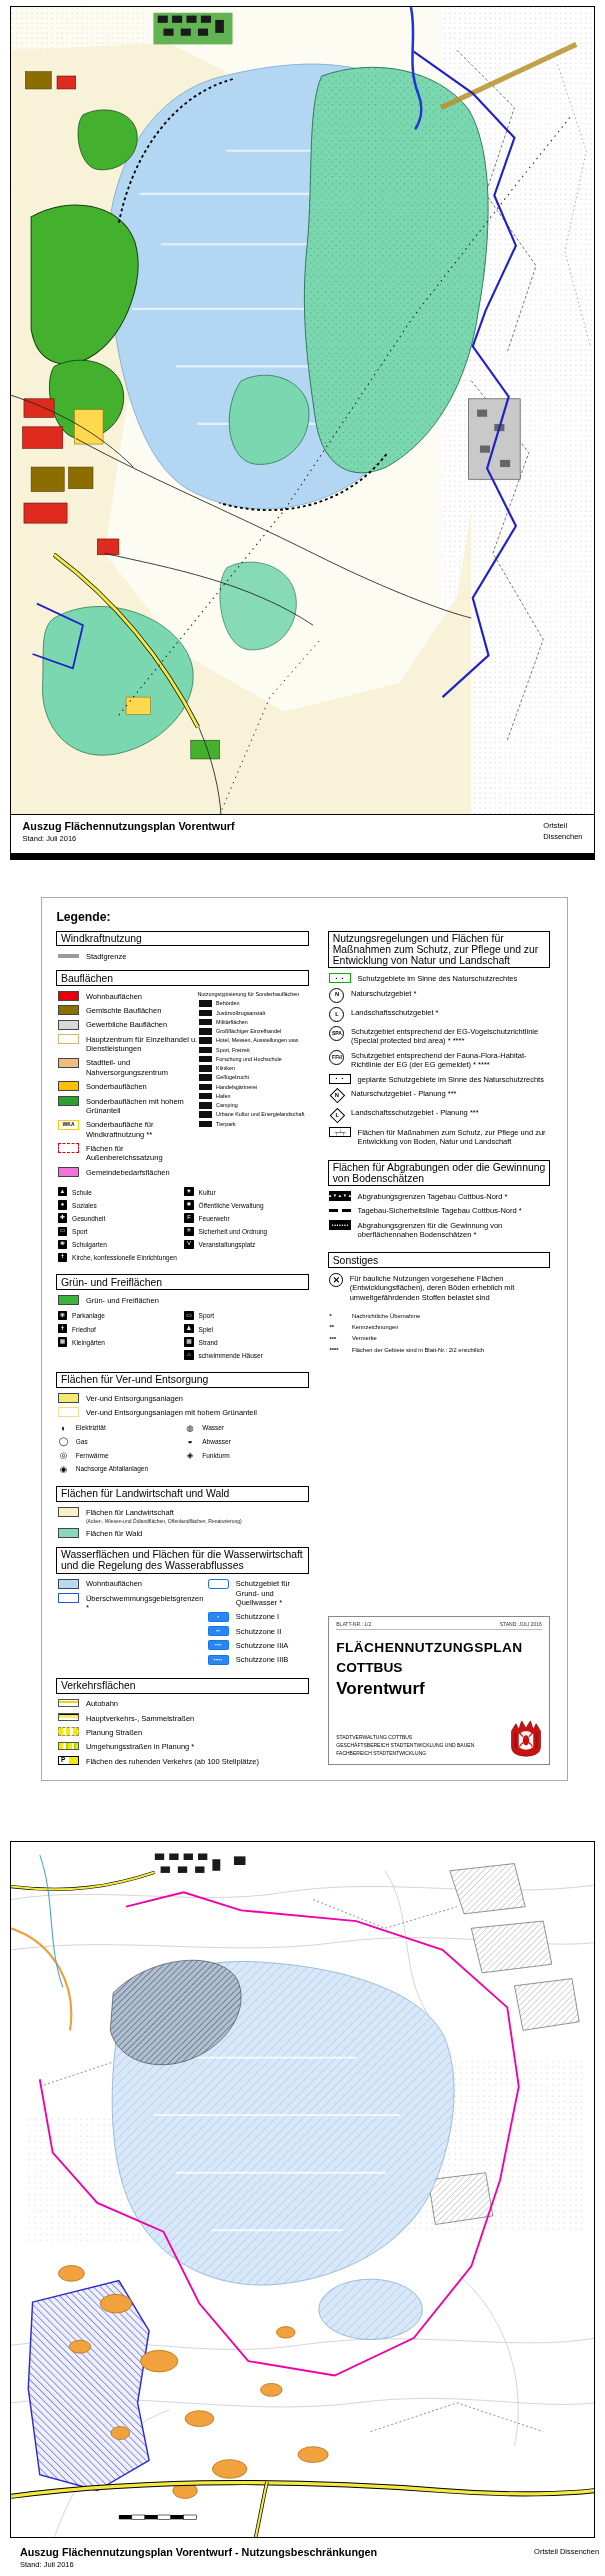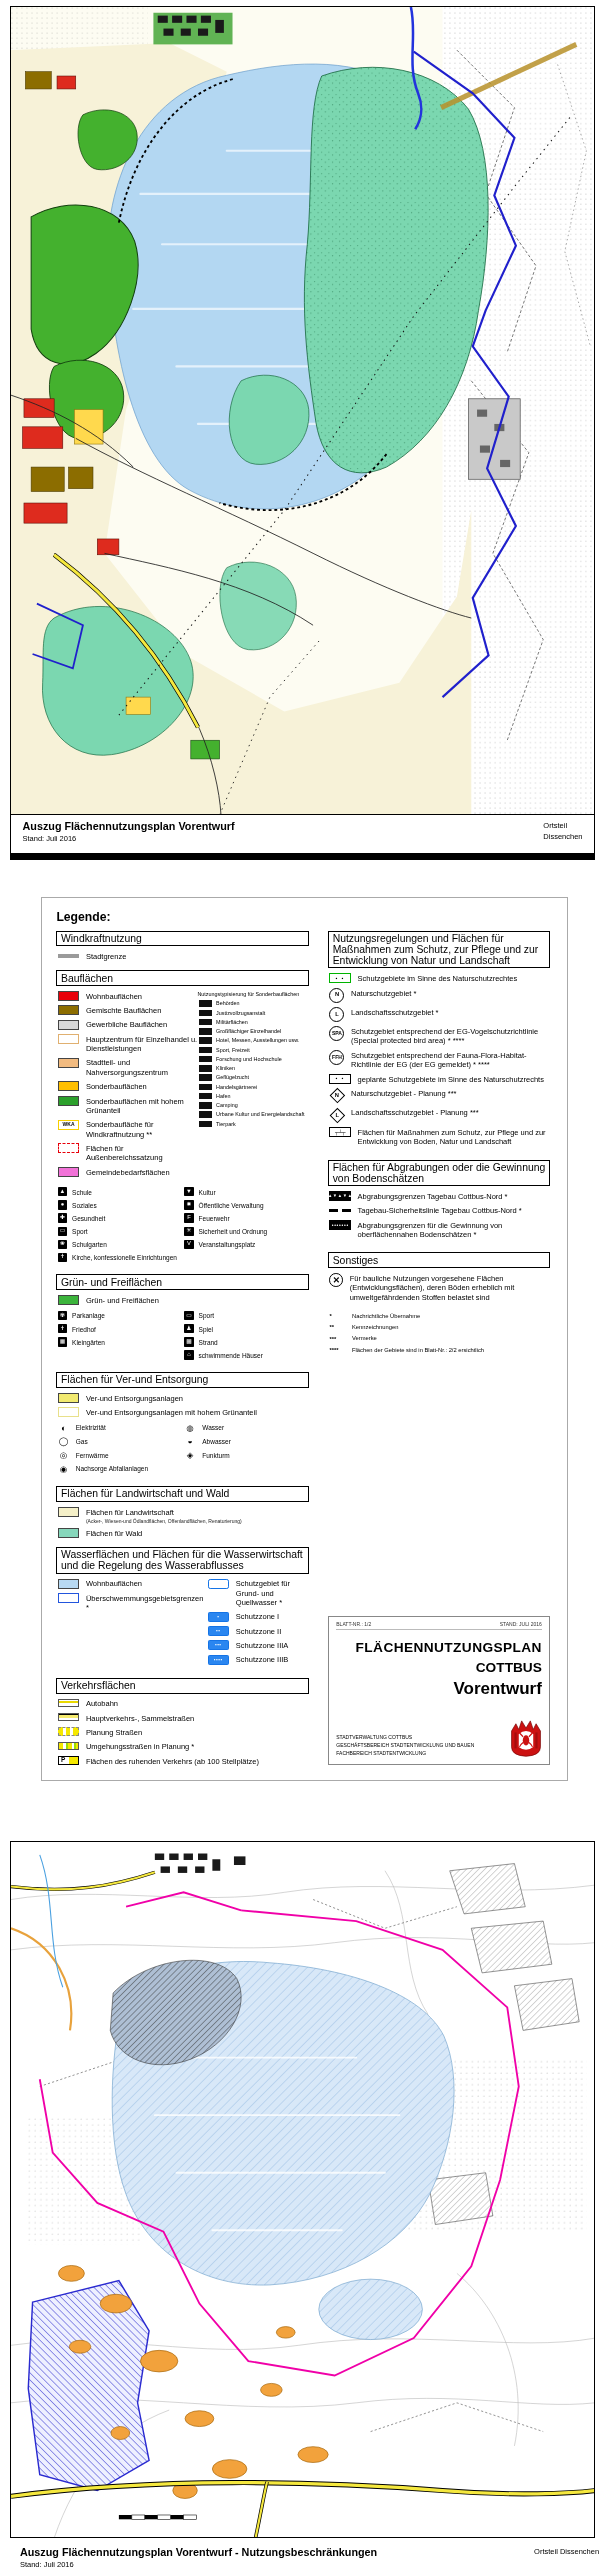--- a/index.html
+++ b/index.html
@@ -71,21 +71,21 @@
   .icon-cols .lg-row{margin-bottom:3.6px;}
   .icon-cols .lbl{font-size:6.5px !important;padding-top:1.4px;}
   .two-col{display:flex;gap:2.9px;}
   .two-col .lg-items{flex:1;}
   .foot-list{margin-top:10px;}
   .foot-list .lg-row{margin-bottom:1.4px;}
   .foot-list .lbl{font-size:5.8px !important;}
   
   .titleblock{margin-top:auto;border:0.7px solid #888;padding:4.3px 7.2px 7.2px 7.2px;}
   .tb-meta{display:flex;justify-content:space-between;font-size:5px;color:#333;border-bottom:0.7px solid #bbb;padding-bottom:2.2px;margin-bottom:10px;}
-  .tb-main{text-align:right;}
+  .tb-main{text-align:left;}
   .tb-l1{font-size:13.7px;font-weight:bold;letter-spacing:0.4px;}
   .tb-l2{font-size:13.7px;font-weight:bold;margin-top:4.3px;}
   .tb-l3{font-size:17px;font-weight:bold;margin-top:4.3px;}
   .tb-bottom{display:flex;justify-content:space-between;align-items:flex-end;margin-top:18.7px;}
   .tb-org{font-size:5px;line-height:1.6;}
 </style>
 </head>
 <body>
 
 <section class="sheet map-frame" style="left:10px;top:5.8px;width:585px;height:854px;">

